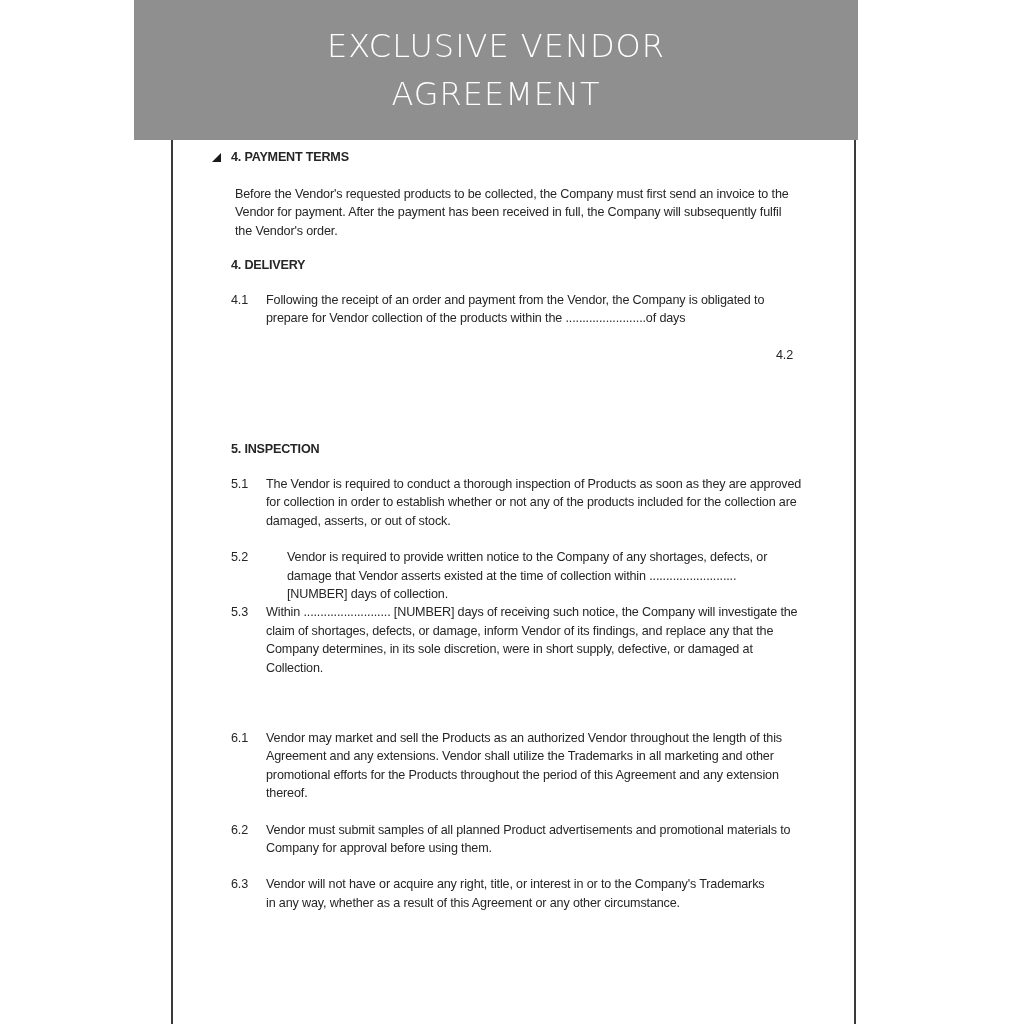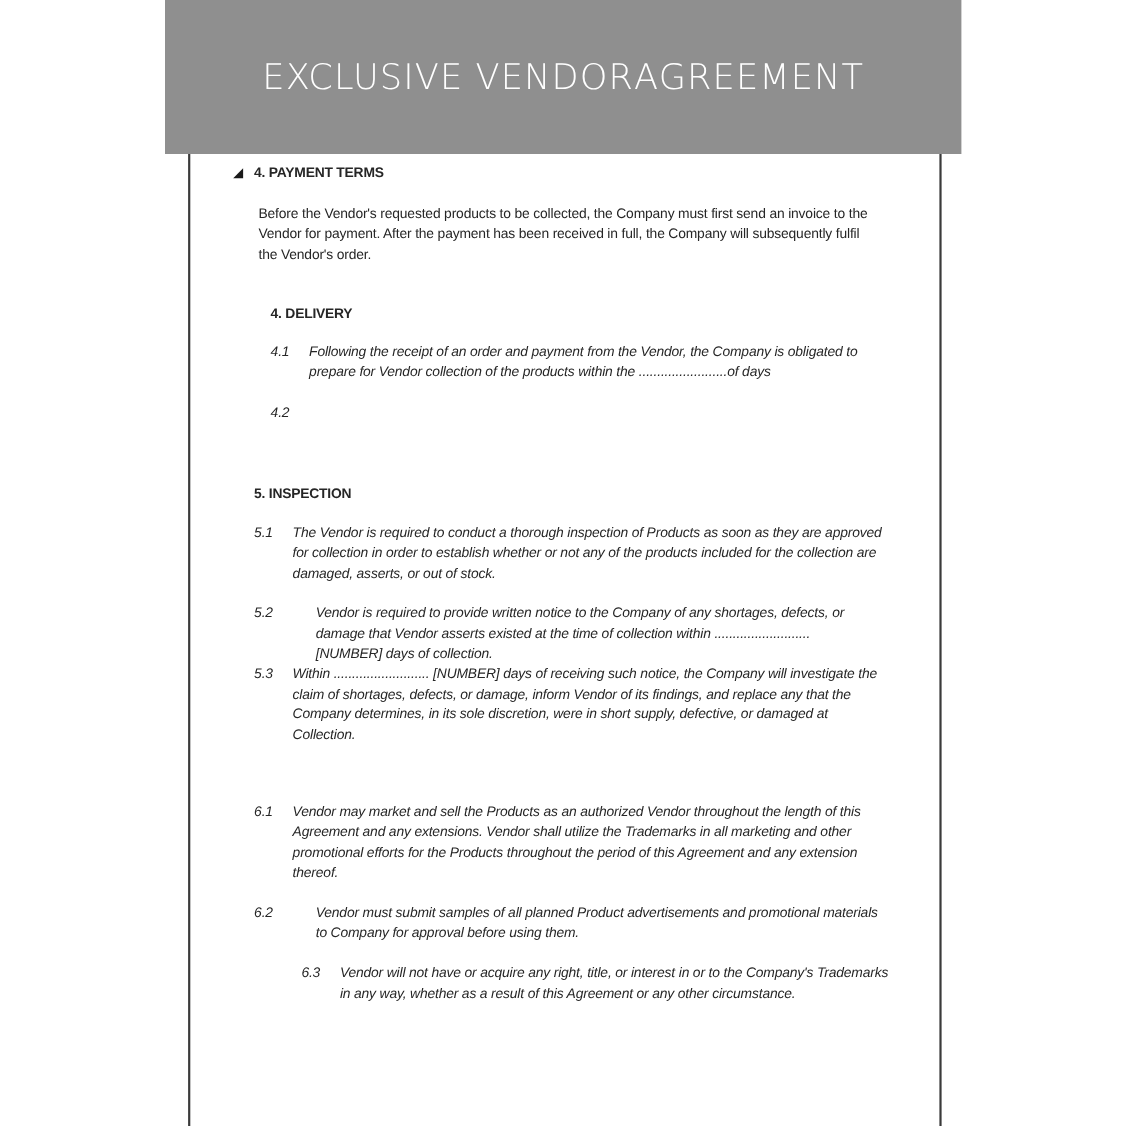--- a/index.html
+++ b/index.html
@@ -10,27 +10,27 @@
     body {
       width: 1024px;
       height: 1024px;
       position: relative;
       overflow: hidden;
       font-family: "Liberation Sans", sans-serif;
       color: #262626;
     }
     .banner {
       position: absolute;
-      left: 150px;
+      left: 134px;
       top: 0;
       width: 724px;
       height: 140px;
       background: #8f8f8f;
       display: flex;
-      flex-direction: row;
+      flex-direction: column;
       align-items: center;
       justify-content: center;
       z-index: 2;
     }
     .banner-line {
       color: #ffffff;
       font-family: "DejaVu Sans", sans-serif;
       font-weight: 300;
       font-size: 32px;
       letter-spacing: 1px;
@@ -74,21 +74,20 @@
       height: 0;
       border-left: 9px solid transparent;
       border-bottom: 9px solid #1a1a1a;
     }
     .para {
       margin: 4px;
     }
     .clause {
       display: flex;
       flex-direction: row;
-      font-style: italic;
     }
     .clause-num {
       width: 35px;
       flex: 0 0 35px;
     }
     .clause-text {
       flex: 1;
     }
   </style>
 </head>
@@ -104,27 +103,27 @@
 <div class="content">
 
   <div style="position:absolute; top:2px; left:0; width:580px;">
     <div class="section-title">
       <span class="collapse-arrow"></span>
       <span>4. PAYMENT TERMS</span>
     </div>
     <p class="para" style="margin-top:18px; width:560px;">Before the Vendor's requested products to be collected, the Company must first send an invoice to the Vendor for payment. After the payment has been received in full, the Company will subsequently fulfil the Vendor's order.</p>
   </div>
 
-  <div style="position:absolute; top:110px; left:15px; width:580px;margin-top:20px;">
+  <div style="position:absolute; top:110px; left:0; width:580px;">
     <div class="section-title">4.  DELIVERY</div>
     <div class="clause" style="margin-top:16px;">
       <span class="clause-num">4.1</span>
       <span class="clause-text" style="max-width:530px;">Following the receipt of an order and payment from the Vendor, the Company is obligated to prepare for Vendor collection of the products within the ........................of days</span>
     </div>
-    <div class="clause" style="margin-top:18px;">
+    <div class="clause" style="margin-top:18px;justify-content:flex-end;">
       <span class="clause-num">4.2</span>
     </div>
   </div>
 
   <div style="position:absolute; top:294px; left:0; width:580px;">
     <div class="section-title">5.  INSPECTION</div>
     <div class="clause" style="margin-top:16px;">
       <span class="clause-num">5.1</span>
       <span class="clause-text">The Vendor is required to conduct a thorough inspection of Products as soon as they are approved for collection in order to establish whether or not any of the products included for the collection are damaged, asserts, or out of stock.</span>
     </div>
@@ -136,23 +135,23 @@
       <span class="clause-num">5.3</span>
       <span class="clause-text">Within .......................... [NUMBER] days of receiving such notice, the Company will investigate the claim of shortages, defects, or damage, inform Vendor of its findings, and replace any that the Company determines, in its sole discretion, were in short supply, defective, or damaged at Collection.</span>
     </div>
   </div>
 
   <div style="position:absolute; top:568px; left:0; width:580px;">
     <div class="clause" style="margin-top:16px;">
       <span class="clause-num">6.1</span>
       <span class="clause-text">Vendor may market and sell the Products as an authorized Vendor throughout the length of this Agreement and any extensions. Vendor shall utilize the Trademarks in all marketing and other promotional efforts for the Products throughout the period of this Agreement and any extension thereof.</span>
     </div>
-    <div class="clause" style="margin-top:18px;gap:21px;">
+    <div class="clause" style="margin-top:18px;">
       <span class="clause-num">6.2</span>
       <span class="clause-text" style="max-width:530px;">Vendor must submit samples of all planned Product advertisements and promotional materials to Company for approval before using them.</span>
     </div>
-    <div class="clause" style="margin-top:18px;margin-left:43px;">
+    <div class="clause" style="margin-top:18px;">
       <span class="clause-num">6.3</span>
       <span class="clause-text" style="max-width:500px;">Vendor will not have or acquire any right, title, or interest in or to the Company's Trademarks in any way, whether as a result of this Agreement or any other circumstance.</span>
     </div>
   </div>
 
 </div>
 
 </body></html>

